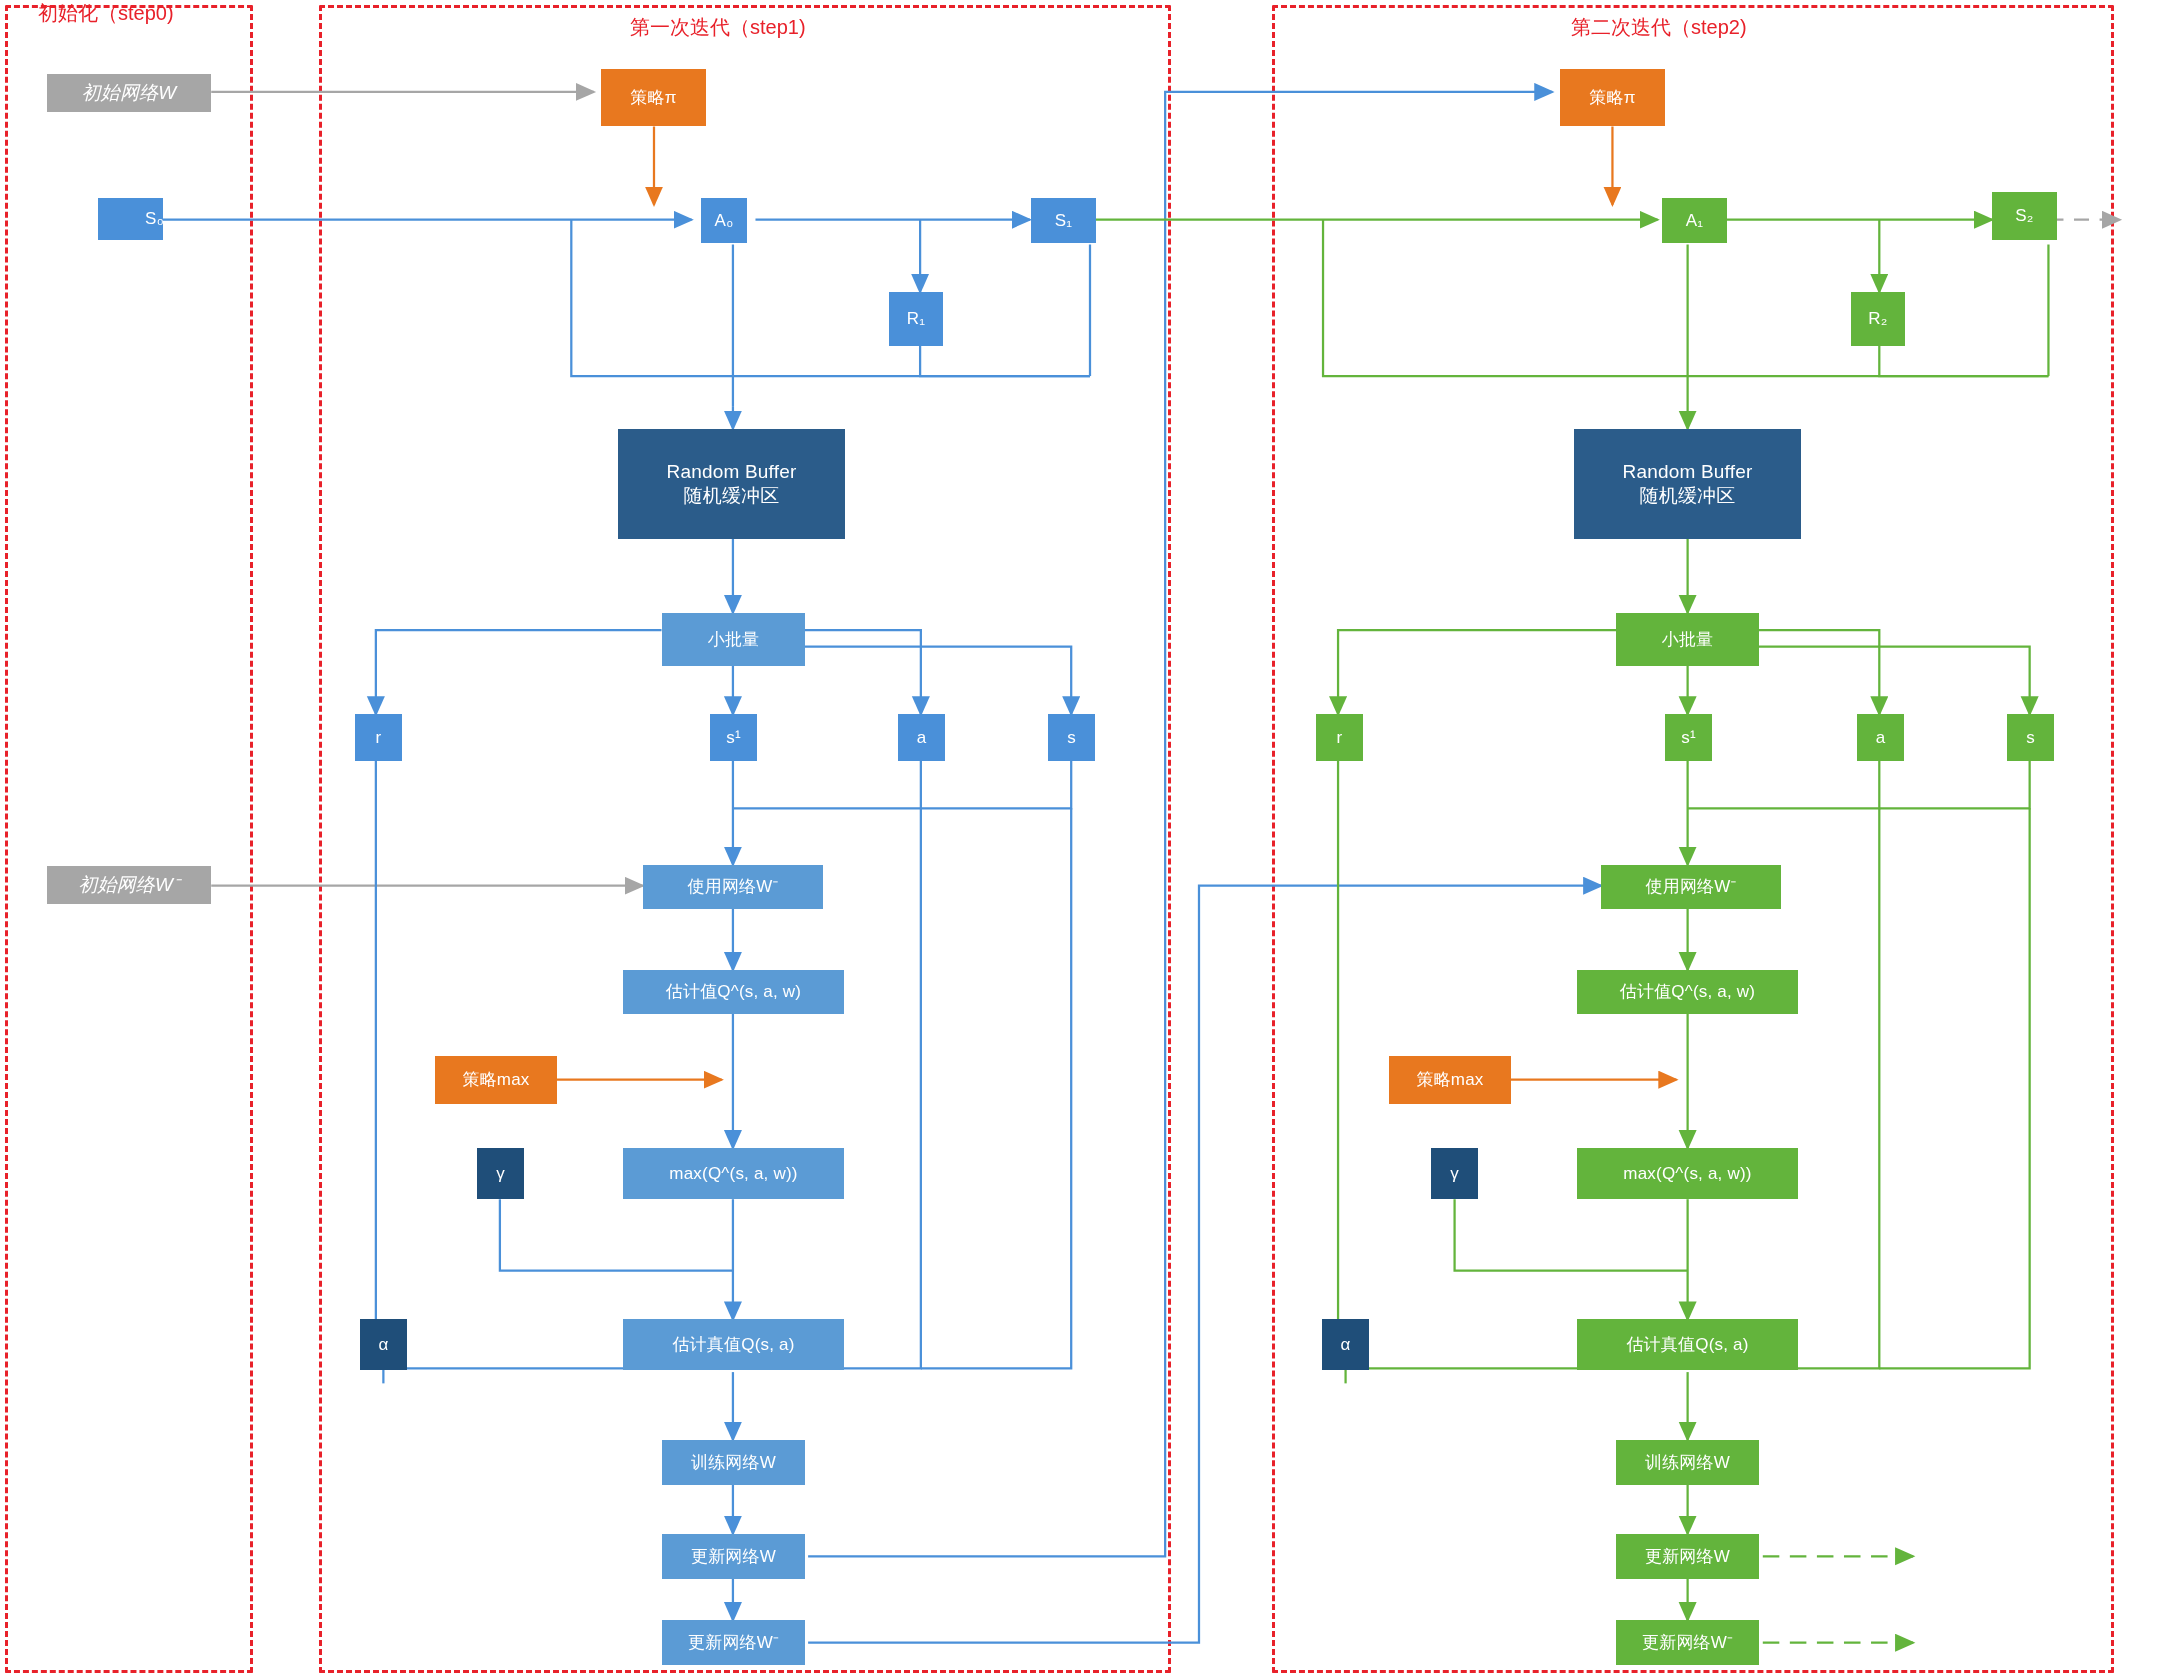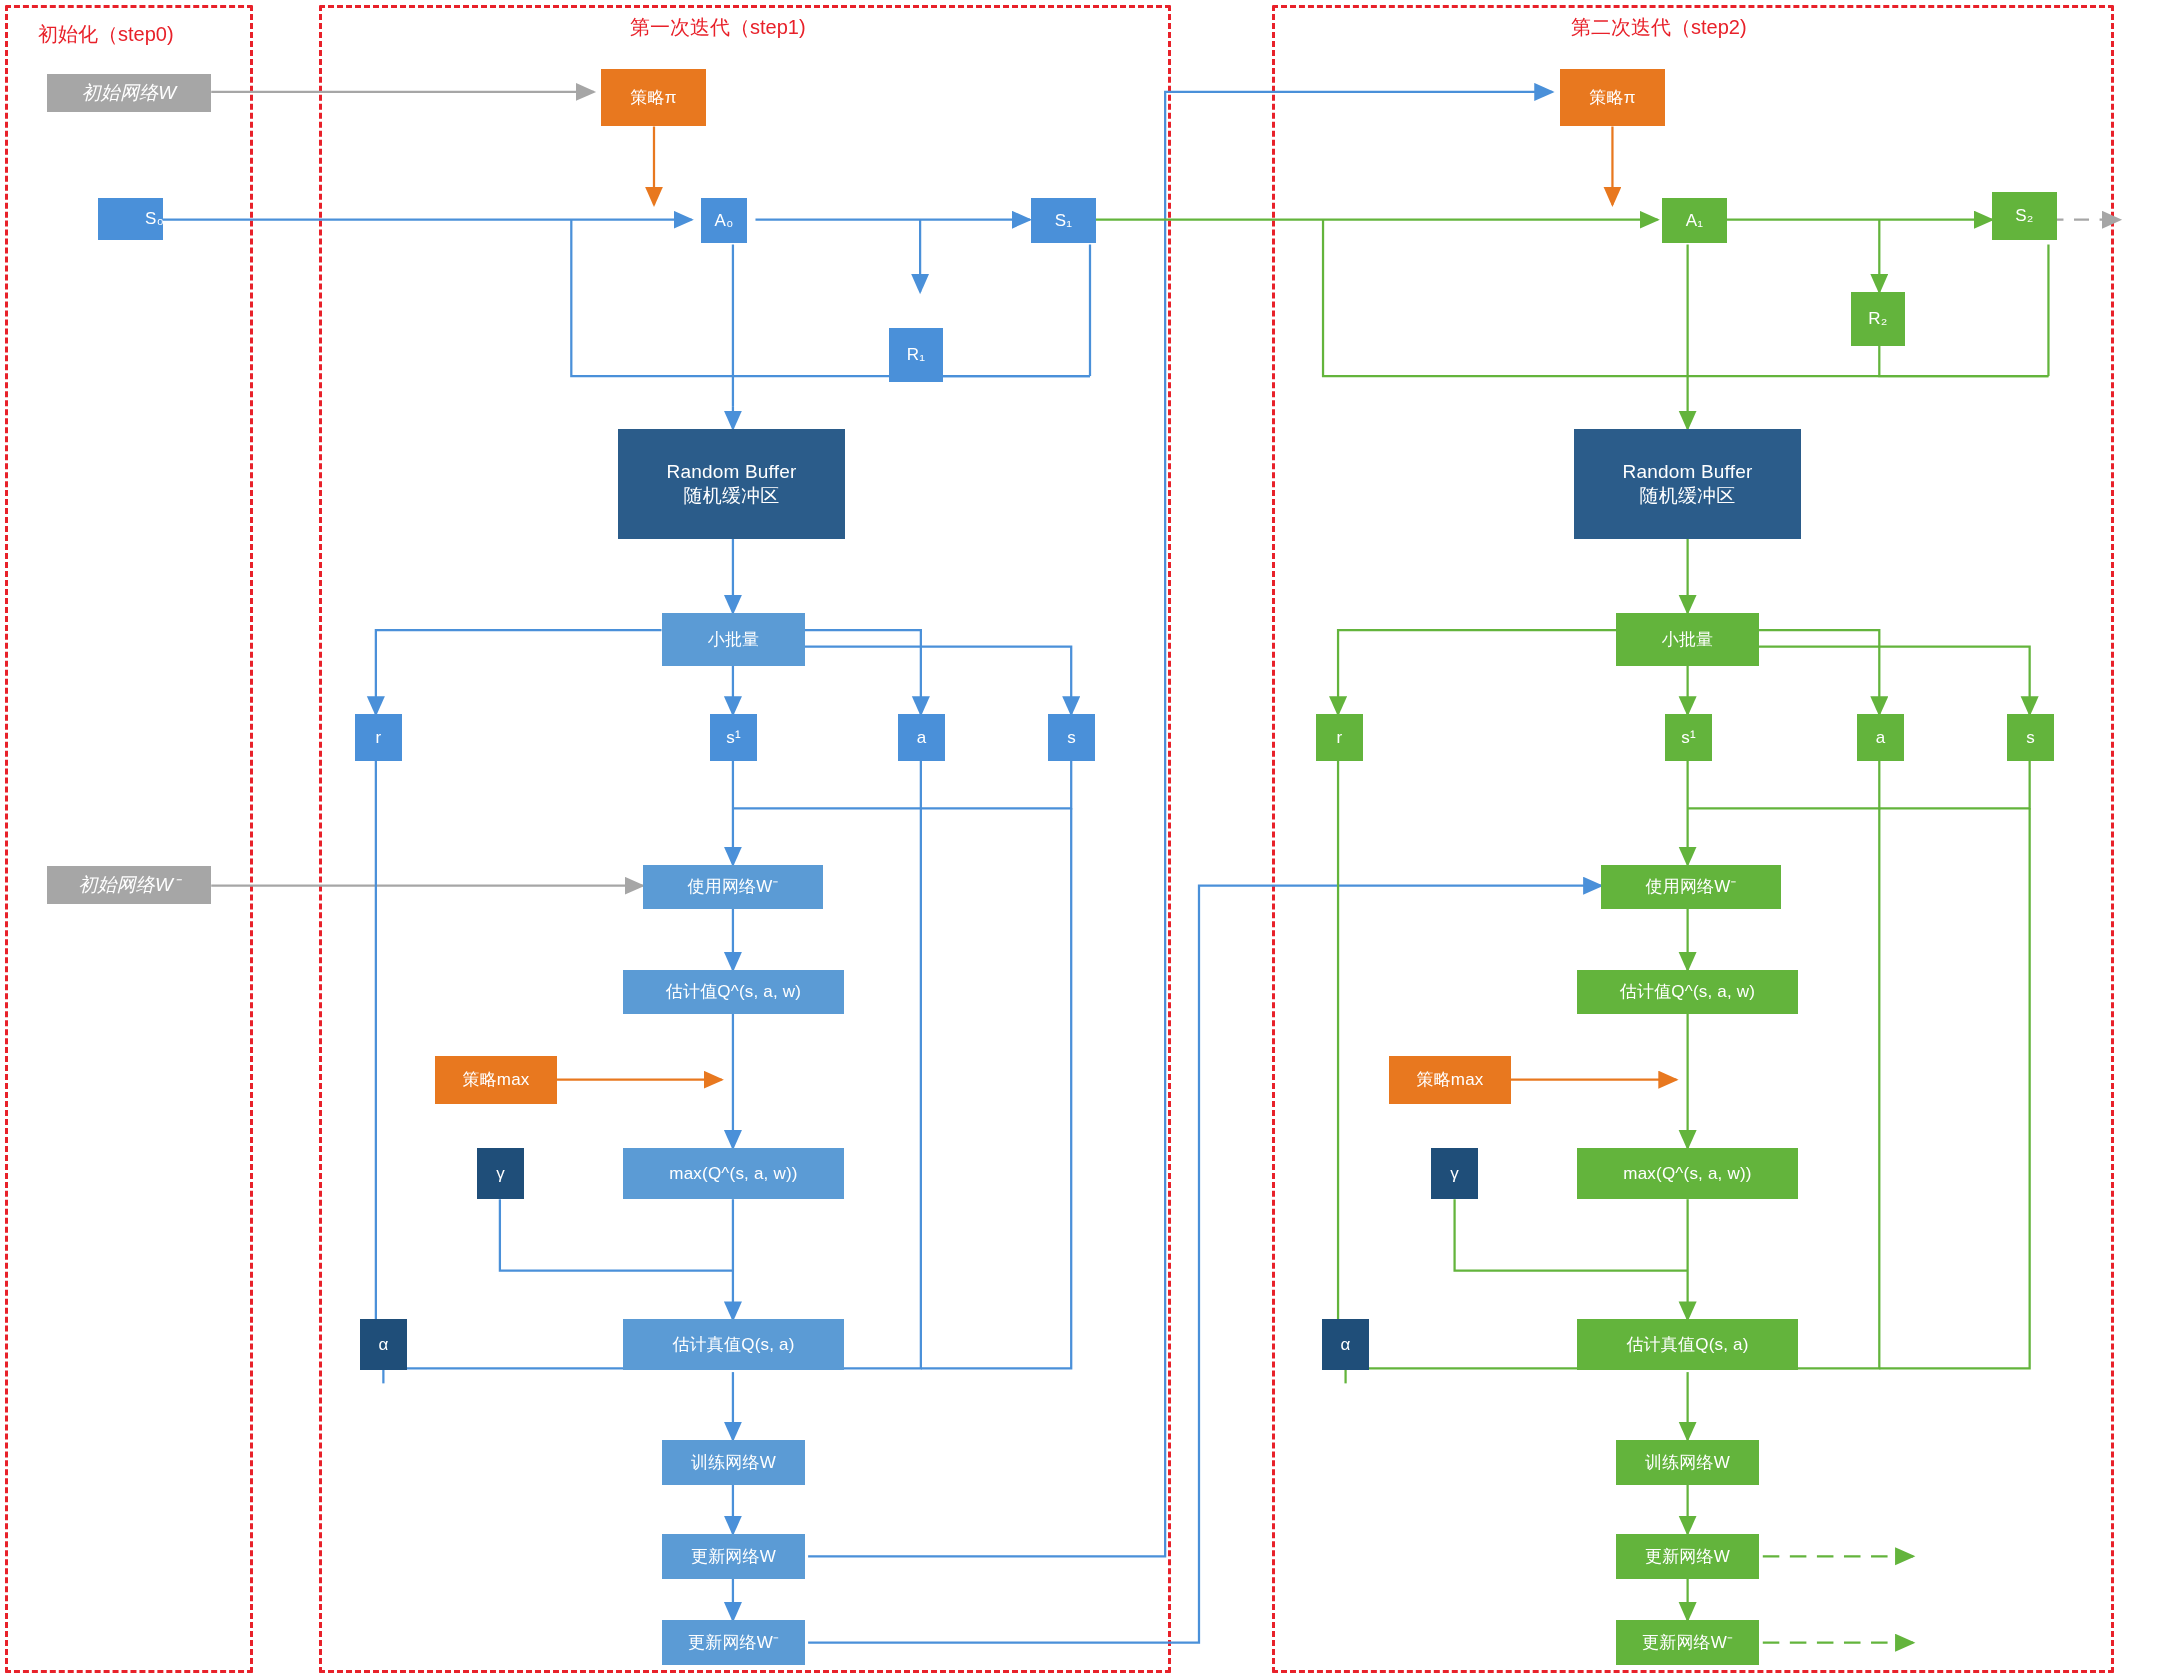--- a/index.html
+++ b/index.html
@@ -58,21 +58,21 @@
 </style>
 </head>
 <body>
 
 <div id="canvas">
 
   <div class="panel" style="left:4.5px; top:4.5px; width:248px; height:1668px;"></div>
   <div class="panel" style="left:319px; top:4.5px; width:852px; height:1668px;"></div>
   <div class="panel" style="left:1272px; top:4.5px; width:842px; height:1668px;"></div>
 
-  <div class="panel-title" style="left:38px; top:21px;">初始化（step0)</div>
+  <div class="panel-title" style="left:38px; top:0;">初始化（step0)</div>
   <div class="panel-title" style="left:630px; top:13.5px;">第一次迭代（step1)</div>
   <div class="panel-title" style="left:1571px; top:13.5px;">第二次迭代（step2)</div>
 
   <svg class="wires" viewBox="0 0 2904 2233">
     <defs>
       <marker id="ah-blue" markerWidth="10" markerHeight="10" refX="8" refY="4" orient="auto">
         <path d="M0,0 L9,4 L0,8 z" fill="#4a90d9"></path>
       </marker>
       <marker id="ah-green" markerWidth="10" markerHeight="10" refX="8" refY="4" orient="auto">
         <path d="M0,0 L9,4 L0,8 z" fill="#63b43c"></path>
@@ -184,21 +184,21 @@
   </svg>
 
   <div class="node gray sm" style="left:47px; top:74px; width:164px; height:38px;">初始网络W</div>
   <div class="node gray sm" style="left:47px; top:866px; width:164px; height:38px;">
       <span>初始网络W⁻</span>
     </div>
   <div class="node blue" style="left:98px; top:198px; width:65px; height:42px;padding-left:48px;">S₀</div>
 
   <div class="node orange" style="left:601px; top:69px; width:105px; height:57px;">策略π</div>
   <div class="node blue" style="left:701px; top:198px; width:46px; height:45px;">A₀</div>
-  <div class="node blue" style="left:889px; top:292px; width:54px; height:54px;margin-top:36px;">R₁</div>
+  <div class="node blue" style="left:889px; top:292px; width:54px; height:54px;">R₁</div>
   <div class="node blue" style="left:1031px; top:198px; width:65px; height:45px;">S₁</div>
 
   <div class="node darkblue buf" style="left:618px; top:429px; width:227px; height:110px; flex-direction:column;">
     <span>Random Buffer</span>
     <span>随机缓冲区</span>
   </div>
 
   <div class="node blue2" style="left:662px; top:613px; width:143px; height:53px;">小批量</div>
 
   <div class="node blue" style="left:355px; top:714px; width:47px; height:47px;">r</div>

